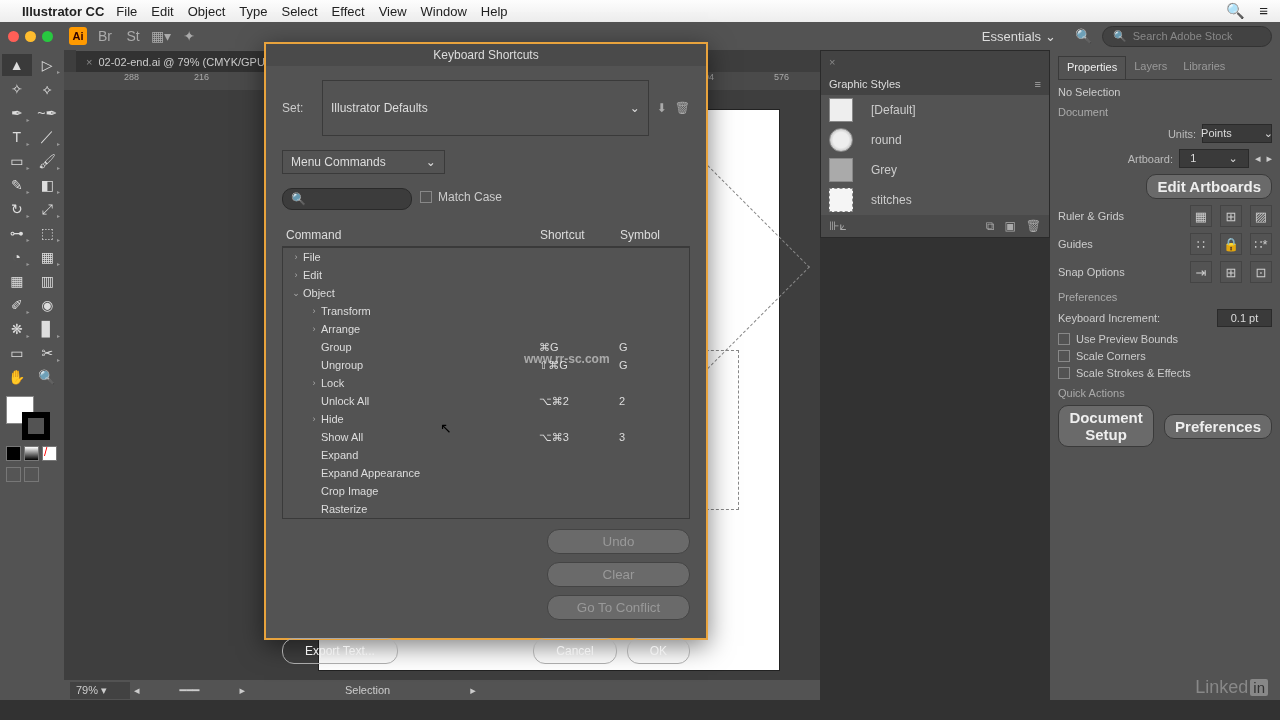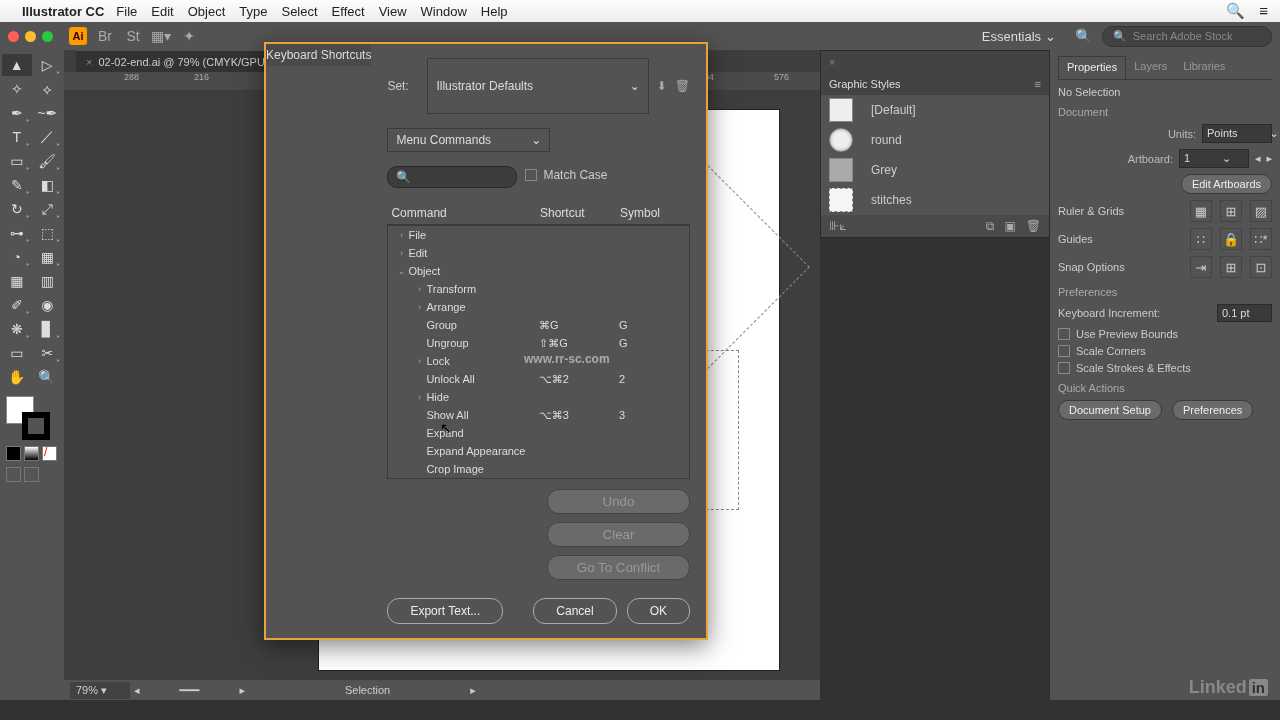--- a/index.html
+++ b/index.html
@@ -50,28 +50,28 @@
 .style-row .thumb.grey { background: #aaa; }
 .style-row .thumb.dashed { border: 1px dashed #888; background: #f5f5f5; }
 .panel-footer { height: 22px; background: #4a4a4a; display: flex; align-items: center; justify-content: space-between; padding: 0 8px; font-size: 12px; color: #aaa; }
 .props-panel { width: 230px; background: #535353; padding: 6px 8px; font-size: 11px; color: #ccc; }
 .props-tabs { display: flex; height: 24px; border-bottom: 1px solid #3a3a3a; margin-bottom: 6px; }
 .props-tabs div { padding: 4px 8px; color: #999; }
 .props-tabs div.active { background: #535353; color: #eee; border: 1px solid #3a3a3a; border-bottom: none; }
 .prop-section-title { color: #aaa; margin: 8px 0 6px; }
 .prop-row { display: flex; align-items: center; margin-bottom: 6px; gap: 6px; }
 .prop-row label { flex: 1; text-align: right; color: #bbb; }
-.prop-row .field { width: 70px; background: #3a3a3a; border: 1px solid #2a2a2a; padding: 2px 4px; color: #ddd; display: flex; justify-content: flex-start; gap: 32px; }
-.prop-btn { background: #6a6a6a; border: 1px solid #3a3a3a; border-radius: 10px; padding: 3px 10px; color: #eee; font-size: 11px; }
+.prop-row .field { width: 70px; background: #3a3a3a; border: 1px solid #2a2a2a; padding: 2px 4px; color: #ddd; display: flex; justify-content: center; gap: 32px; }
+.prop-btn { background: #6a6a6a; border: 1px solid #3a3a3a; border-radius: 10px; padding: 3px 10px; color: #eee; font-size: 15px; font-weight: bold; }
 .prop-row .icon-group { display: flex; gap: 8px; }
 .prop-row .icon-slot { width: 22px; height: 22px; border: 1px solid #444; display: flex; align-items: center; justify-content: center; font-size: 13px; }
 .checkbox-row { display: flex; align-items: center; gap: 6px; margin-bottom: 5px; }
 .checkbox-row .cb { width: 12px; height: 12px; border: 1px solid #888; }
 
-.dialog { position: absolute; top: 42px; left: 264px; width: 444px; height: 598px; background: #535353; border: 2px solid #e8a33d; box-shadow: 0 6px 24px rgba(0,0,0,0.5); display: flex; }
+.dialog { position: absolute; top: 42px; left: 264px; width: 444px; height: 598px; background: #535353; border: 2px solid #e8a33d; box-shadow: 0 6px 24px rgba(0,0,0,0.5); display: flex; flex-direction: column; }
 .dialog-title { height: 22px; background: #4a4a4a; text-align: center; font-size: 12px; color: #ddd; line-height: 22px; }
 .dialog-body { flex: 1; padding: 14px 16px; display: flex; flex-direction: column; }
 .dlg-row { display: flex; align-items: center; margin-bottom: 14px; gap: 8px; }
 .dlg-row label { color: #ccc; width: 32px; }
 .dlg-select { flex: 1; background: #535353; border: 1px solid #3a3a3a; padding: 20px 8px; color: #ddd; display: flex; justify-content: space-between; }
 .dlg-small-select { background: #535353; border: 1px solid #3a3a3a; padding: 4px 8px; color: #ddd; display: flex; gap: 40px; }
 .search-box { background: #3c3c3c; border: 1px solid #2a2a2a; border-radius: 10px; padding: 3px 8px; width: 130px; color: #888; display: flex; gap: 6px; }
 .list-header { display: flex; border-bottom: 1px solid #3a3a3a; padding: 4px 0; color: #ddd; }
 .list-header .col-cmd { flex: 1; padding-left: 4px; }
 .list-header .col-sc { width: 80px; }
@@ -81,21 +81,21 @@
 .list-row .expand { width: 14px; text-align: center; color: #aaa; font-size: 9px; }
 .list-row .cmd { flex: 1; }
 .list-row .sc { width: 80px; } .list-row .sym { width: 70px; }
 .dlg-side-btns { display: flex; flex-direction: column; gap: 8px; align-items: flex-end; margin-top: 10px; }
 .dlg-side-btns button { background: #6a6a6a; border: 1px solid #444; border-radius: 12px; padding: 4px 14px; color: #999; width: 143px; }
 .dialog-footer { display: flex; justify-content: space-between; align-items: center; margin-top: 18px; }
 .dlg-btn { background: #6a6a6a; border: 1px solid #3a3a3a; border-radius: 12px; padding: 5px 22px; color: #eee; font-size: 12px; }
 .dlg-btn.outline { background: transparent; border: 1px solid #aaa; }
 .cursor { position: absolute; top: 420px; left: 440px; font-size: 14px; color: #000; pointer-events: none; }
 .watermark { position: absolute; top: 352px; left: 524px; font-size: 12px; color: rgba(255,255,255,0.5); font-weight: bold; pointer-events: none; }
-.linkedin { position: absolute; bottom: 22px; right: 12px; color: #888; font-size: 18px; font-weight: bold; display: flex; align-items: center; gap: 2px; }
+.linkedin { position: absolute; bottom: 22px; right: 12px; color: #888; font-size: 18px; font-weight: normal; display: flex; align-items: center; gap: 2px; }
 </style>
 </head>
 <body>
 
 <div class="menubar">
   <span class="apple"></span>
   <span class="app-name">Illustrator CC</span>
   <span class="menu-item">File</span>
   <span class="menu-item">Edit</span>
   <span class="menu-item">Object</span>

